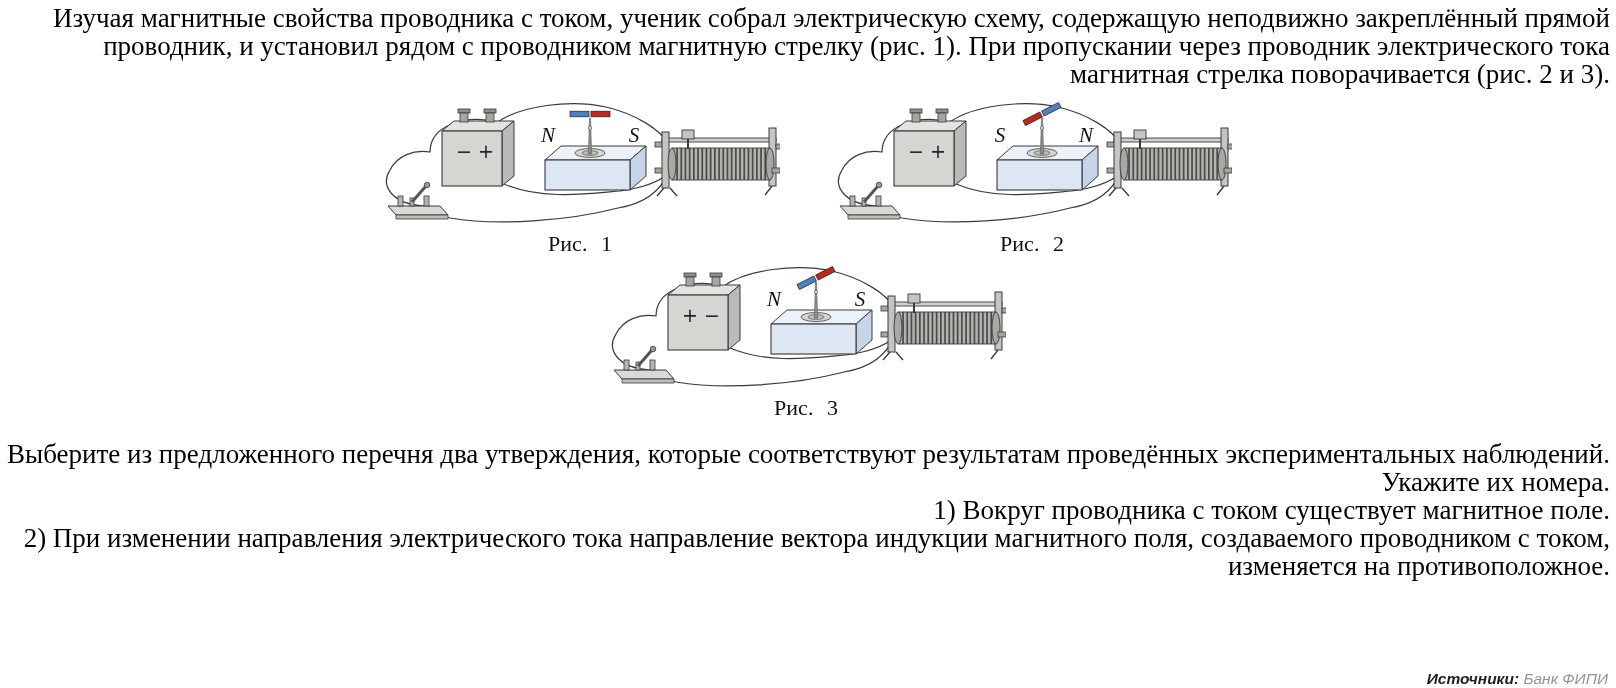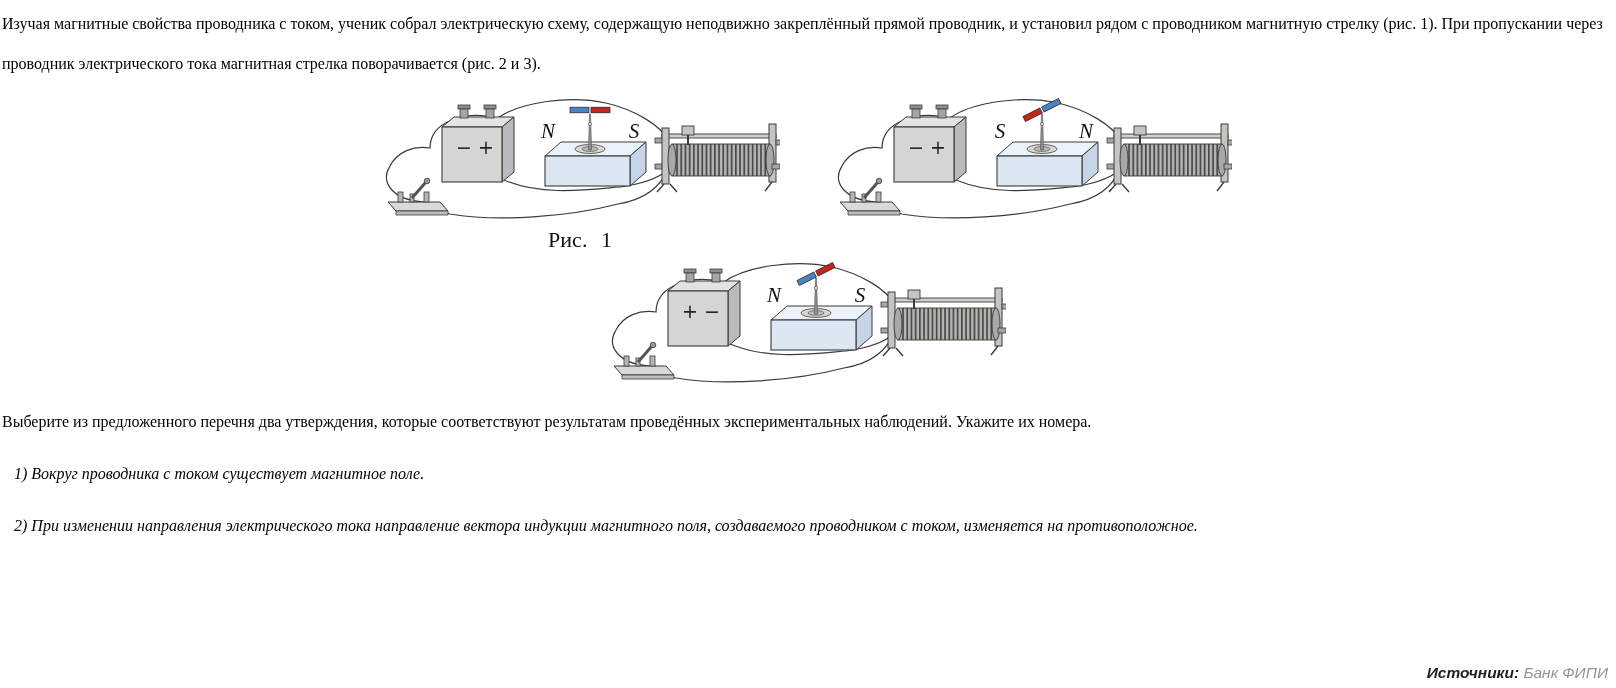--- a/index.html
+++ b/index.html
@@ -1,27 +1,27 @@
 <!DOCTYPE html>
 <html lang="ru"><head>
 <meta charset="utf-8">
 <style>
   html,body{margin:0;padding:0;background:#fff;}
   body{width:1616px;height:688px;overflow:hidden;
        font-family:"Liberation Serif",serif;color:#000;}
   .page{position:relative;width:1616px;height:688px;box-sizing:border-box;
         padding:4px 6px 0 2px;}
-  .text{font-size:16px;line-height:40px;margin:0;}
+  .text{font-size:27px;line-height:28px;margin:0;text-align:right;}
   .figrow{display:flex;justify-content:center;align-items:flex-start;gap:52px;margin-top:6px;}
   .figrow.single{margin-top:2px;}
   figure{margin:0;text-align:center;}
   figcaption{font-size:22px;line-height:24px;word-spacing:8px;color:#111;}
-  .question{margin-top:10px;}
-  .options p{margin:12px;font-style:italic;}
-  .source{position:absolute;right:8px;bottom:6px;
+  .question{margin-top:20px;}
+  .options p{margin:0;}
+  .source{position:absolute;right:8px;bottom:0;
           font-family:"Liberation Sans",sans-serif;font-style:italic;font-size:15.5px;}
   .source .lbl{color:#1f1f1f;font-weight:600;}
   .source .val{color:#949494;}
   svg text.sign{font-family:"DejaVu Sans",sans-serif;}
   svg text.pole{font-family:"Liberation Serif",serif;font-style:italic;}
 </style>
 </head>
 <body>
 
 <div class="page">
@@ -140,20 +140,21 @@
             <line x1="292" y1="70" x2="390" y2="70" stroke="#4b4b48" stroke-width="32" stroke-dasharray="1.7 2.5"></line>
             <rect x="292" y="54" width="98" height="32" fill="none" stroke="#3a3a3a" stroke-width="0.9"></rect>
             <ellipse cx="292" cy="70" rx="4" ry="16" fill="#a8a8a5" stroke="#3a3a3a" stroke-width="0.9"></ellipse>
             <ellipse cx="390" cy="70" rx="4" ry="16" fill="#a8a8a5" stroke="#3a3a3a" stroke-width="0.9"></ellipse>
             <rect x="302" y="36" width="12" height="9" fill="#c5c5c3" stroke="#3a3a3a" stroke-width="0.9"></rect>
             <line x1="308" y1="45" x2="308" y2="55" stroke="#3a3a3a" stroke-width="2"></line>
             <rect x="396" y="50" width="8" height="5" fill="#a5a5a2" stroke="#3a3a3a" stroke-width="0.8"></rect>
             <rect x="392" y="74" width="8" height="5" fill="#a5a5a2" stroke="#3a3a3a" stroke-width="0.8"></rect>
           </g>
         </svg>
+      <figcaption>Рис. 2</figcaption>
     </figure>
   </div>
 
   <div class="figrow single">
     <figure><svg viewBox="0 0 400 134" width="400" height="134">
           <path fill="none" stroke="#3a3a3a" stroke-width="1.2" d="M 44,112 C 12,110 0,92 10,76 C 17,62 34,55 50,58 C 50,32 84,20 118,28 C 140,12 190,5 226,13 C 256,20 281,36 288,50 M 288,78 C 280,100 262,110 238,114 C 188,127 118,132 70,124 C 56,121 47,117 44,112"></path>
           <path fill="none" stroke="#3a3a3a" stroke-width="1.1" d="M 124,90 C 162,106 205,100 240,97 C 262,94 277,89 288,80"></path>
           <g>
             <polygon points="8,112 60,112 68,121 16,121" fill="#d9d9d6" stroke="#3a3a3a" stroke-width="1"></polygon>
             <polygon points="16,121 68,121 68,125 16,125" fill="#bdbdba" stroke="#3a3a3a" stroke-width="0.8"></polygon>
@@ -202,20 +203,21 @@
             <line x1="292" y1="70" x2="390" y2="70" stroke="#4b4b48" stroke-width="32" stroke-dasharray="1.7 2.5"></line>
             <rect x="292" y="54" width="98" height="32" fill="none" stroke="#3a3a3a" stroke-width="0.9"></rect>
             <ellipse cx="292" cy="70" rx="4" ry="16" fill="#a8a8a5" stroke="#3a3a3a" stroke-width="0.9"></ellipse>
             <ellipse cx="390" cy="70" rx="4" ry="16" fill="#a8a8a5" stroke="#3a3a3a" stroke-width="0.9"></ellipse>
             <rect x="302" y="36" width="12" height="9" fill="#c5c5c3" stroke="#3a3a3a" stroke-width="0.9"></rect>
             <line x1="308" y1="45" x2="308" y2="55" stroke="#3a3a3a" stroke-width="2"></line>
             <rect x="396" y="50" width="8" height="5" fill="#a5a5a2" stroke="#3a3a3a" stroke-width="0.8"></rect>
             <rect x="392" y="74" width="8" height="5" fill="#a5a5a2" stroke="#3a3a3a" stroke-width="0.8"></rect>
           </g>
         </svg>
+      <figcaption>Рис. 3</figcaption>
     </figure>
   </div>
 
   <p class="text question">Выберите из предложенного перечня два утверждения, которые соответствуют результатам проведённых экспериментальных наблюдений. Укажите их номера.</p>
 
   <div class="options">
     <p class="text">1) Вокруг проводника с током существует магнитное поле.</p>
     <p class="text">2) При изменении направления электрического тока направление вектора индукции магнитного поля, создаваемого проводником с током, изменяется на противоположное.</p>
   </div>
 

